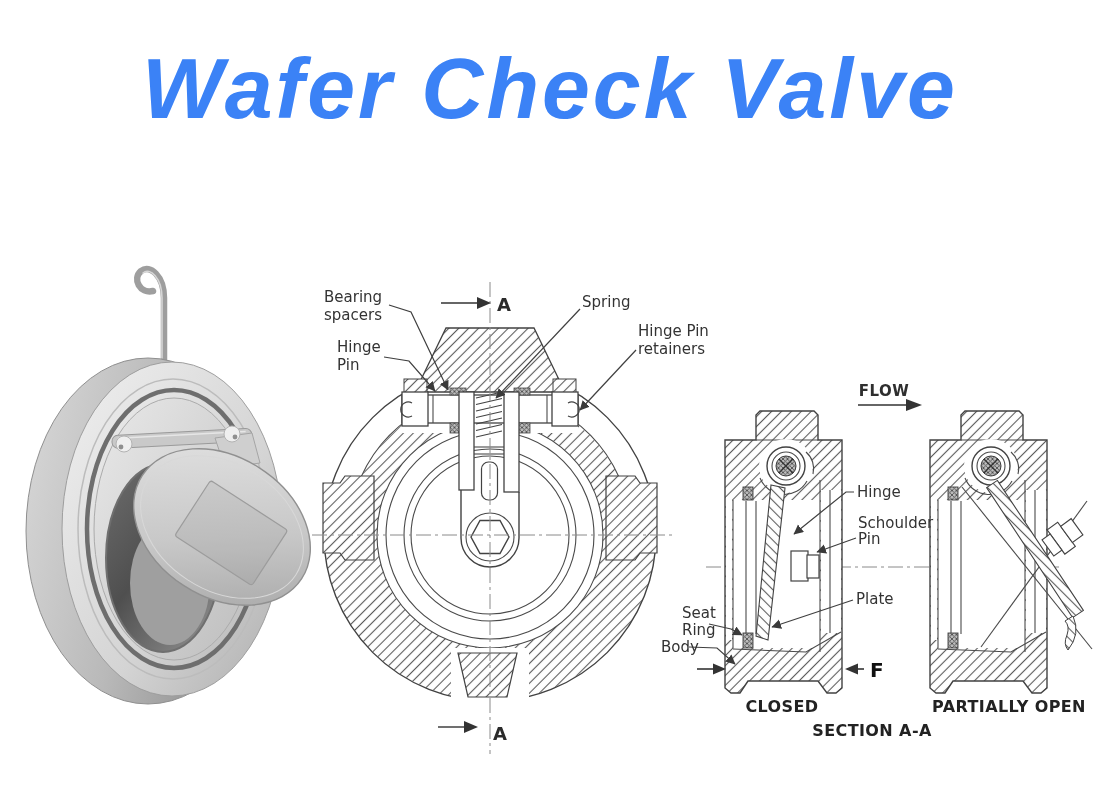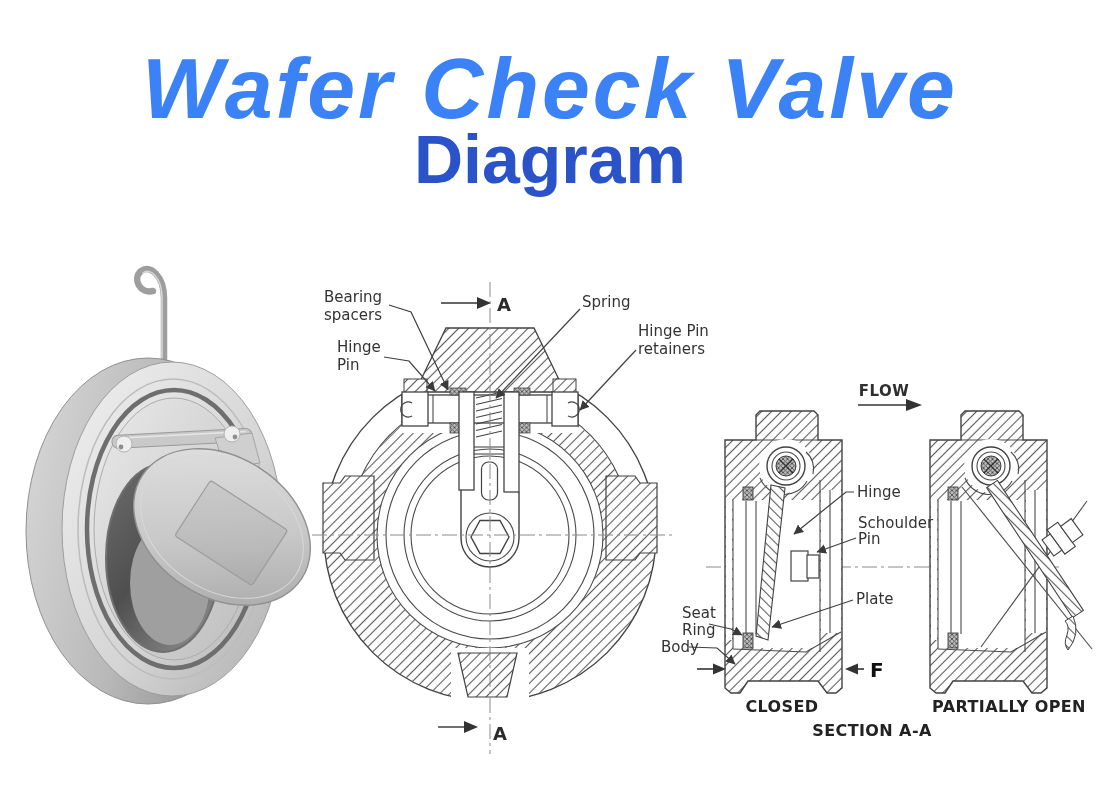--- a/index.html
+++ b/index.html
@@ -20,21 +20,20 @@
   .cl{stroke:#8a8a8a;stroke-width:1;stroke-dasharray:15 4 3 4;fill:none;}
   .ol{stroke:#424242;stroke-width:1.4;fill:none;}
   .tl{stroke:#4a4a4a;stroke-width:1.1;fill:none;}
 </style>
 </head>
 <body>
 
 <div class="stage">
 
   <div class="title-main">Wafer Check Valve</div>
-  <div class="title-sub">Diagram</div>
 
   <svg class="canvas" width="1100" height="800" viewBox="0 0 1100 800">
     <defs>
       <pattern id="hA" width="7" height="7" patternUnits="userSpaceOnUse" patternTransform="rotate(45)">
         <rect width="7" height="7" fill="#ffffff"></rect>
         <line x1="3.5" y1="0" x2="3.5" y2="7" stroke="#5c5c5c" stroke-width="1.1"></line>
       </pattern>
       <pattern id="hB" width="7" height="7" patternUnits="userSpaceOnUse" patternTransform="rotate(-45)">
         <rect width="7" height="7" fill="#ffffff"></rect>
         <line x1="3.5" y1="0" x2="3.5" y2="7" stroke="#5c5c5c" stroke-width="1.1"></line>

